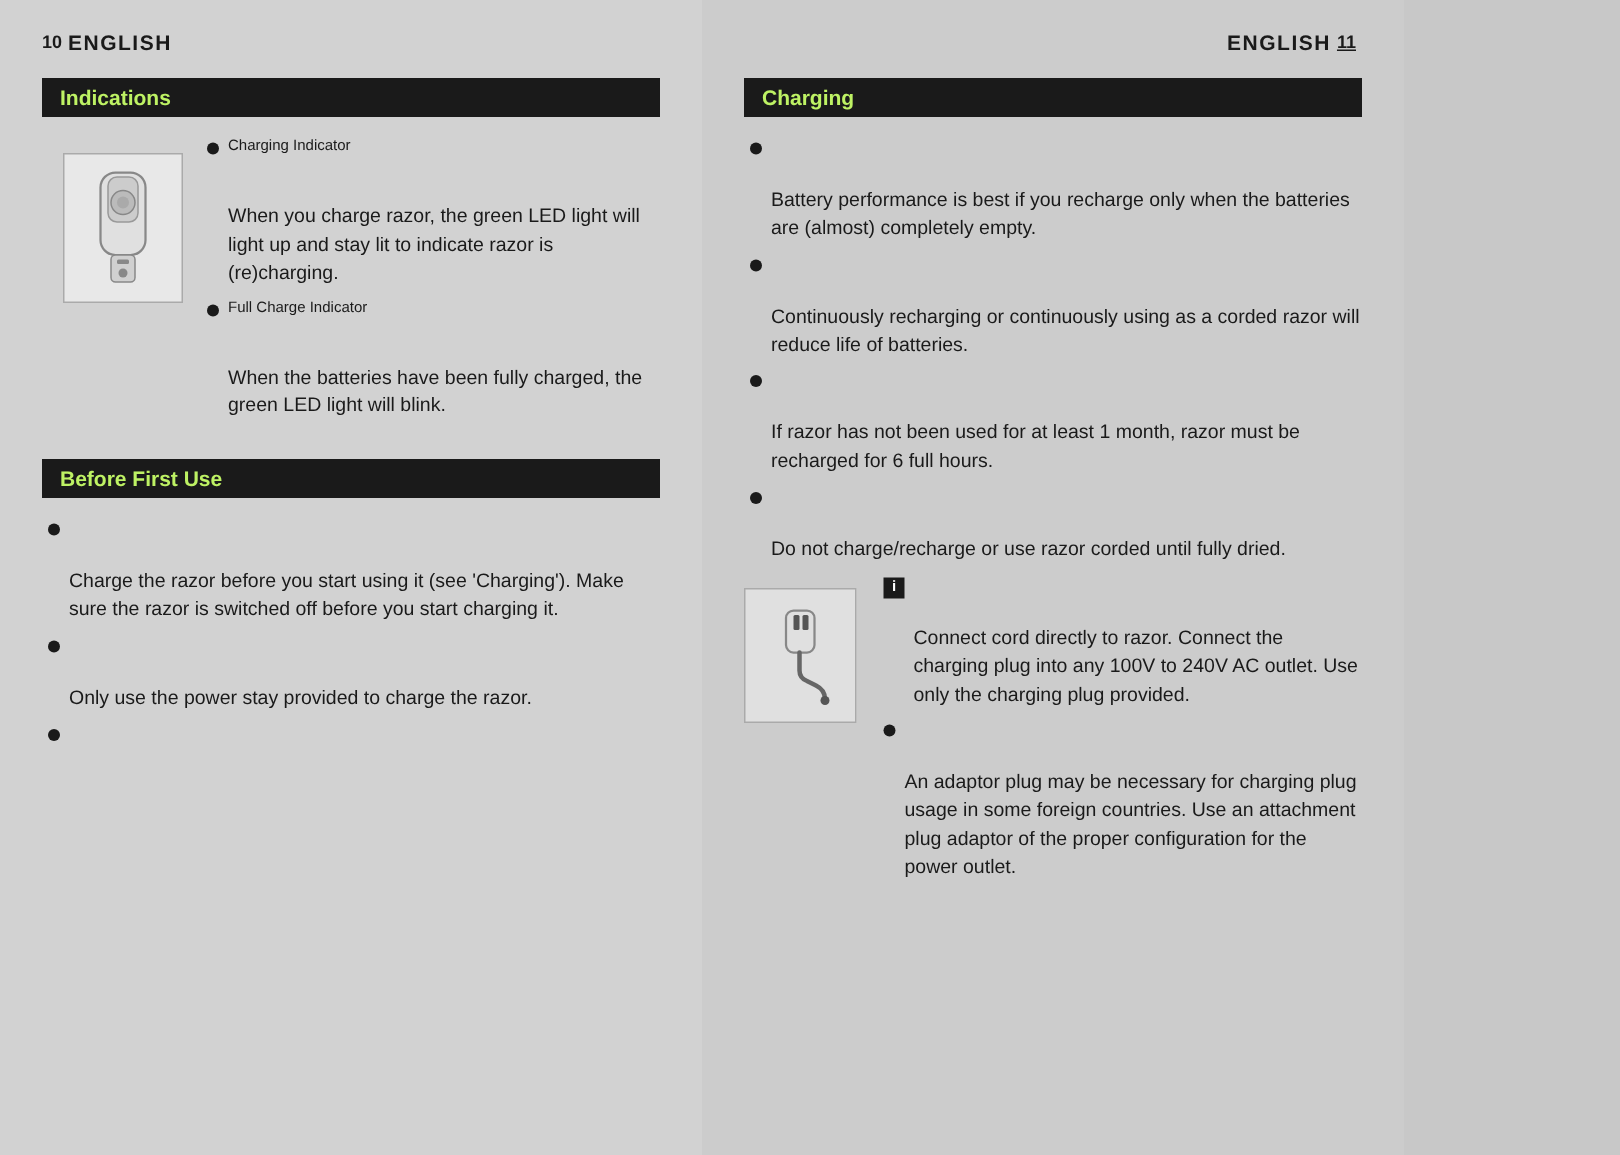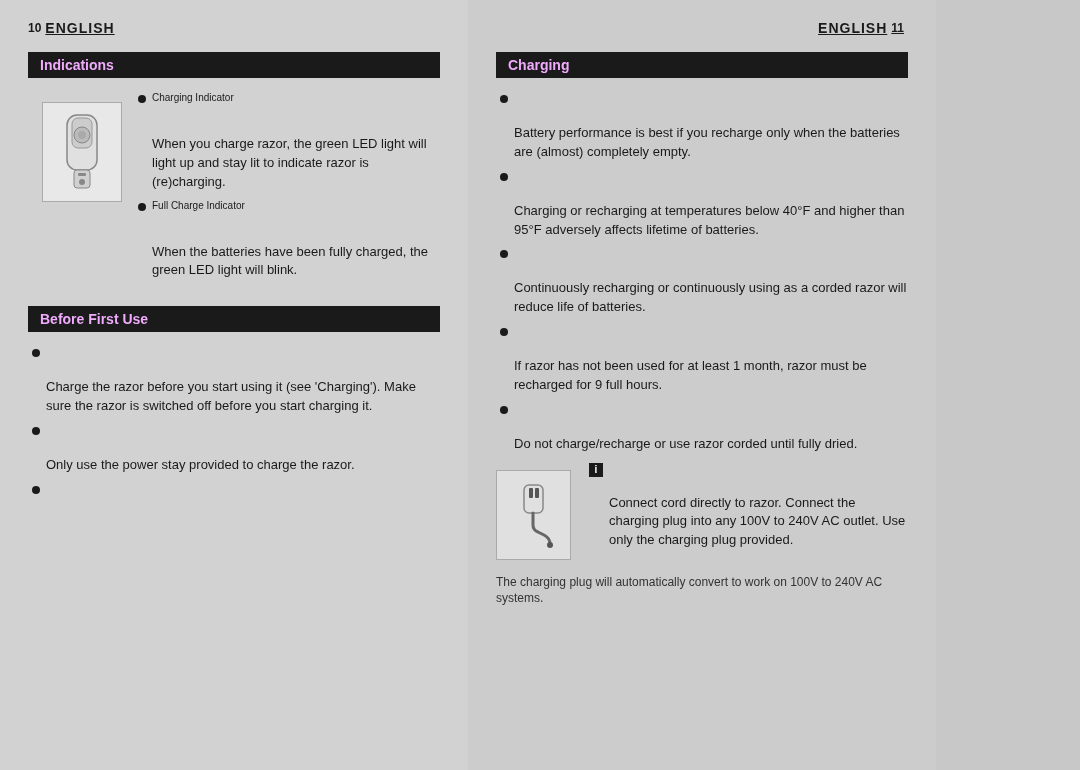--- a/index.html
+++ b/index.html
@@ -45,32 +45,31 @@
     .page-number {
       font-weight: bold;
       font-size: 12px;
       margin-right: 4px;
     }
 
     .page-lang {
       font-weight: bold;
       font-size: 14px;
       letter-spacing: 1px;
-      text-decoration: underline;
     }
 
     .page-header-right {
       display: flex;
       justify-content: flex-end;
       align-items: center;
     }
 
     .section-header {
       background: #1a1a1a;
-      color: #f0abfc;
+      color: #bef264;
       font-weight: bold;
       font-size: 14px;
       padding: 5px 12px;
       margin-bottom: 14px;
     }
 
     .bullet-item {
       display: flex;
       align-items: flex-start;
       margin-bottom: 8px;
@@ -248,35 +247,31 @@
     </div>
 
     <div class="section-gap">
       <div class="section-header">Charging</div>
 
       <div class="bullet-item">
         <div class="bullet-filled"></div>
         <div class="bullet-text">Battery performance is best if you recharge only when the batteries are (almost) completely empty.</div>
       </div>
 
-      <div class="bullet-item">
-        <div class="bullet-filled"></div>
-        <div class="bullet-text">Charging or recharging at temperatures below 40°F and higher than 95°F adversely affects lifetime of batteries.</div>
-      </div>
 
       <div class="bullet-item">
         <div class="bullet-filled"></div>
         <div class="bullet-text">Continuously recharging or continuously using as a corded razor will reduce life of batteries.</div>
       </div>
 
 
 
       <div class="bullet-item">
         <div class="bullet-filled"></div>
-        <div class="bullet-text">If razor has not been used for at least 1 month, razor must be recharged for 9 full hours.</div>
+        <div class="bullet-text">If razor has not been used for at least 1 month, razor must be recharged for 6 full hours.</div>
       </div>
 
       <div class="bullet-item">
         <div class="bullet-filled"></div>
         <div class="bullet-text">Do not charge/recharge or use razor corded until fully dried.</div>
       </div>
 
       <div class="clearfix" style="margin-top:8px;">
         <div class="image-placeholder-sm">
 
@@ -288,19 +283,22 @@
             <circle cx="44" cy="65" r="3" fill="#555"></circle>
           </svg>
         </div>
 
         <div style="overflow:hidden;">
           <div class="bullet-item">
             <div class="bullet-square">i</div>
             <div class="bullet-text">Connect cord directly to razor. Connect the charging plug into any 100V to 240V AC outlet. Use only the charging plug provided.</div>
           </div>
 
-        </div>
-      </div>
-
-      <div class="sub-text">The charging plug will automatically convert to work on 100V to 240V AC systems.</div>
+          <div class="bullet-item">
+            <div class="bullet-filled"></div>
+            <div class="bullet-text">An adaptor plug may be necessary for charging plug usage in some foreign countries. Use an attachment plug adaptor of the proper configuration for the power outlet.</div>
+          </div>
+        </div>
+      </div>
+
     </div>
   </div>
 </div>
 
 </body></html>

